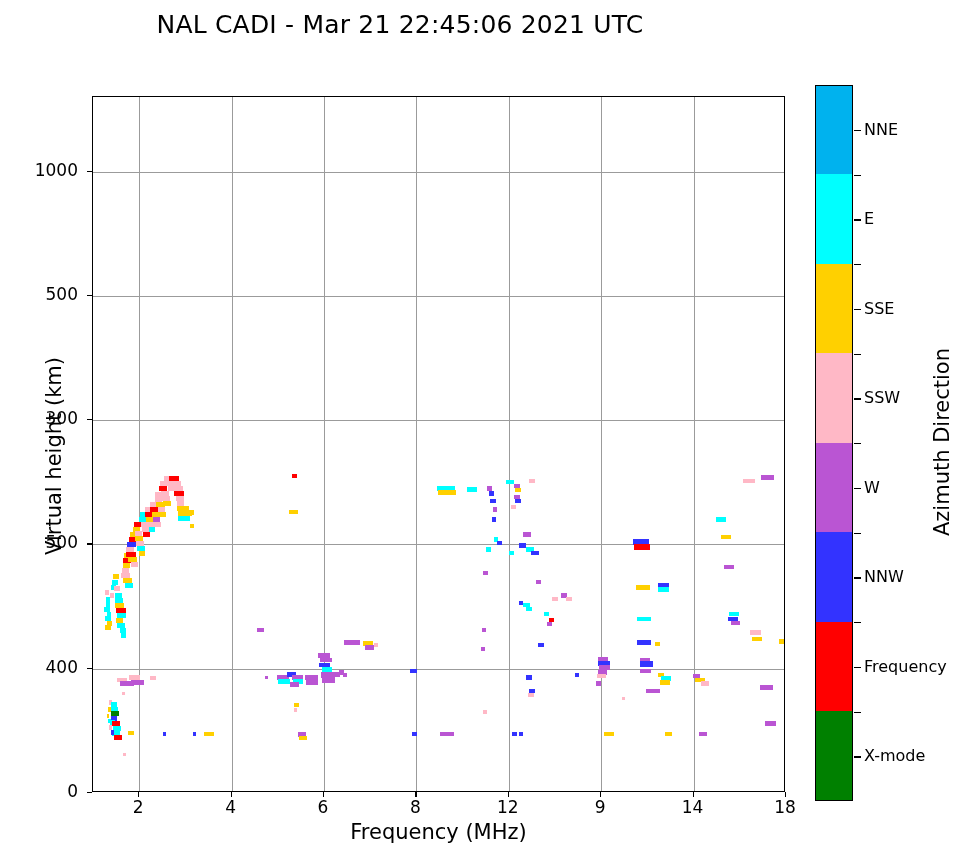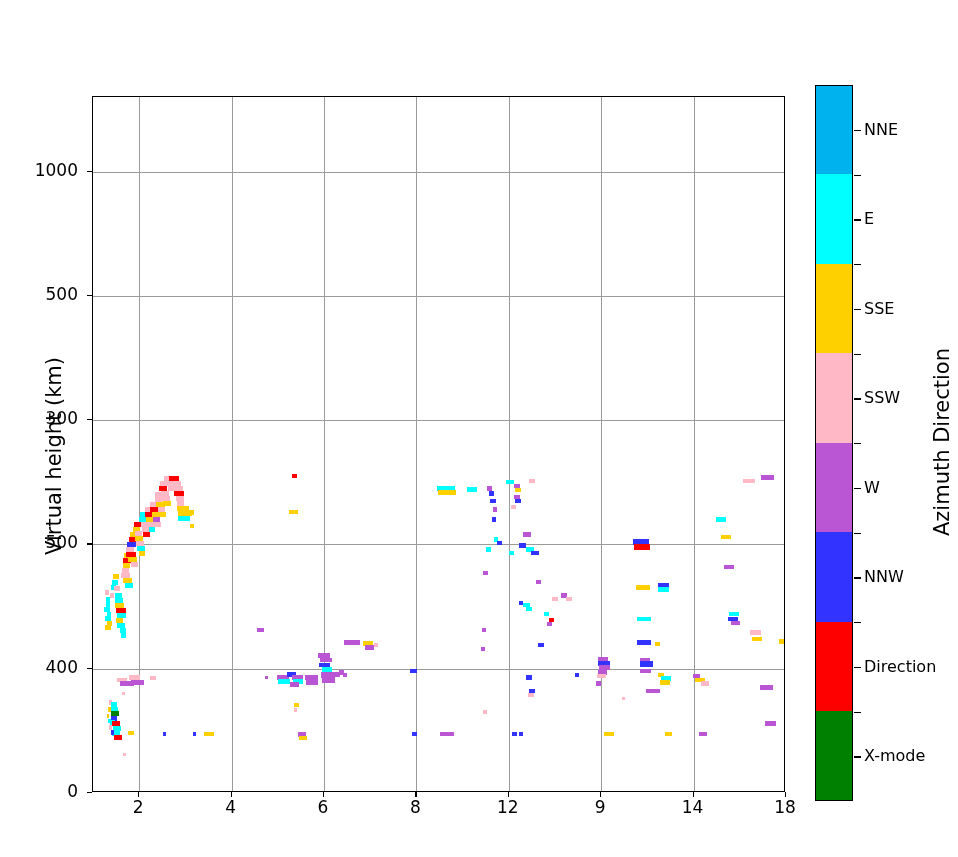--- a/index.html
+++ b/index.html
@@ -55,20 +55,21 @@
   #cbar-title{
     position:absolute;left:772px;top:430px;width:340px;text-align:center;
     font-size:21px;color:#000;transform:rotate(-90deg);transform-origin:center;
   }
 </style>
 </head>
 <body>
 
 <div id="root">
 
+  <div id="title">NAL CADI - Mar 21 22:45:06 2021 UTC</div>
 
   <div id="plot-frame">
     <div id="grid">
         <div class="gl-v" style="left: 46.2px;"></div>
         <div class="gl-v" style="left: 138.6px;"></div>
         <div class="gl-v" style="left: 231px;"></div>
         <div class="gl-v" style="left: 323.4px;"></div>
         <div class="gl-v" style="left: 415.8px;"></div>
         <div class="gl-v" style="left: 508.2px;"></div>
         <div class="gl-v" style="left: 600.6px;"></div>
@@ -331,20 +332,21 @@
       <div style="position: absolute; height: 1.3px; width: 5px; background: rgb(0, 0, 0); left: 87px; top: 543.429px;"></div>
       <div class="ylab" style="top: 543.429px;">500</div>
       <div style="position: absolute; height: 1.3px; width: 5px; background: rgb(0, 0, 0); left: 87px; top: 419.143px;"></div>
       <div class="ylab" style="top: 419.143px;">300</div>
       <div style="position: absolute; height: 1.3px; width: 5px; background: rgb(0, 0, 0); left: 87px; top: 294.857px;"></div>
       <div class="ylab" style="top: 294.857px;">500</div>
       <div style="position: absolute; height: 1.3px; width: 5px; background: rgb(0, 0, 0); left: 87px; top: 170.571px;"></div>
       <div class="ylab" style="top: 170.571px;">1000</div>
     </div>
 
+  <div id="xaxis-title">Frequency (MHz)</div>
   <div id="yaxis-title">Virtual height (km)</div>
 
   <div id="cbar">
       <div class="cseg" style="top: -1.3px; height: 90.1px; background: rgb(0, 178, 238);"></div>
       <div class="cseg" style="top: 88.2px; height: 90.1px; background: rgb(0, 255, 255);"></div>
       <div class="cseg" style="top: 177.7px; height: 90.1px; background: rgb(255, 208, 0);"></div>
       <div class="cseg" style="top: 267.2px; height: 90.1px; background: rgb(255, 184, 198);"></div>
       <div class="cseg" style="top: 356.7px; height: 90.1px; background: rgb(186, 85, 211);"></div>
       <div class="cseg" style="top: 446.2px; height: 90.1px; background: rgb(51, 51, 255);"></div>
       <div class="cseg" style="top: 535.7px; height: 90.1px; background: rgb(255, 0, 0);"></div>
@@ -362,21 +364,21 @@
       <div class="ctick" style="top: 398.25px;"></div>
       <div class="clab" style="top: 398.25px;">SSW</div>
       <div class="ctick" style="top: 353.5px;"></div>
       <div class="ctick" style="top: 487.75px;"></div>
       <div class="clab" style="top: 487.75px;">W</div>
       <div class="ctick" style="top: 443px;"></div>
       <div class="ctick" style="top: 577.25px;"></div>
       <div class="clab" style="top: 577.25px;">NNW</div>
       <div class="ctick" style="top: 532.5px;"></div>
       <div class="ctick" style="top: 666.75px;"></div>
-      <div class="clab" style="top: 666.75px;">Direction</div>
+      <div class="clab" style="top: 666.75px;">Frequency</div>
       <div class="ctick" style="top: 622px;"></div>
       <div class="ctick" style="top: 756.25px;"></div>
       <div class="clab" style="top: 756.25px;">X-mode</div>
       <div class="ctick" style="top: 711.5px;"></div>
     </div>
   <div id="cbar-title">Azimuth Direction</div>
 
 </div>
 
 </body></html>

